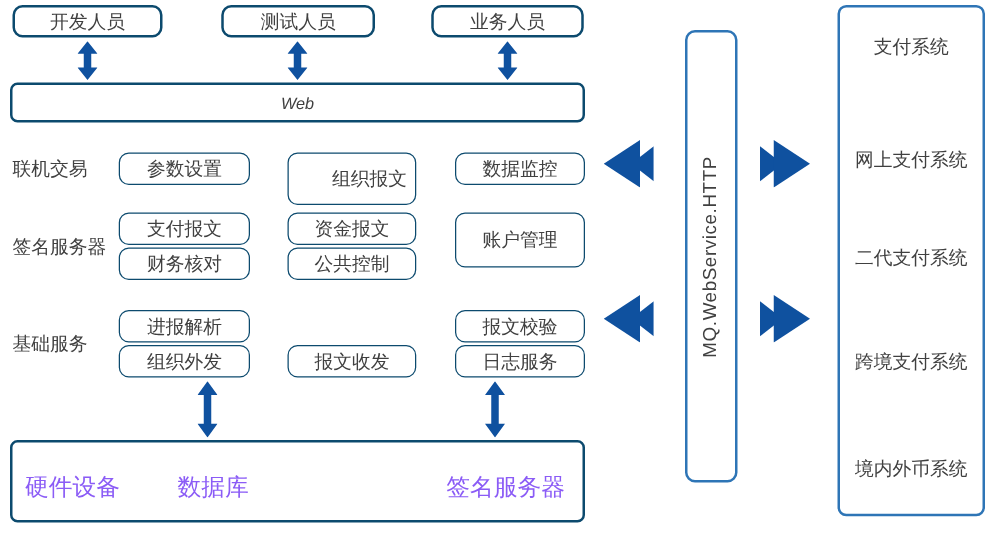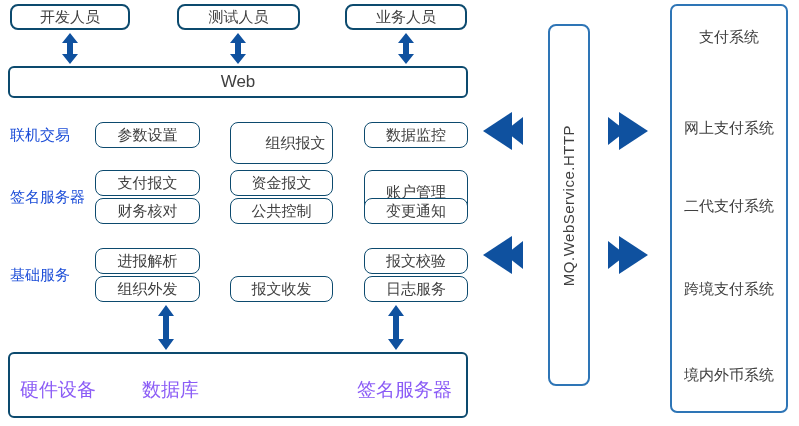--- a/index.html
+++ b/index.html
@@ -8,21 +8,21 @@
   .stage { position:relative; width:799px; height:426px; background:#fff; overflow:hidden; }
   .box {
     position:absolute; background:#fff;
     border:2px solid #0c4a6e; border-radius:8px;
     display:flex; align-items:center; justify-content:center;
     font-size:15px; color:#404040;
   }
   .box.small { border-width:1.5px; }
   .lbl {
     position:absolute; display:flex; align-items:center;
-    font-size:15px; color:#1d4ed8; white-space:nowrap;
+    font-size:15px; color:#404040; white-space:nowrap;
   }
   .ico { position:absolute; display:block; }
   .bus {
     position:absolute; left:548px; top:24px; width:42px; height:362px;
     background:#fff; border:2px solid #2e75b6; border-radius:8px;
     display:flex; align-items:center; justify-content:center;
   }
   .bus span {
     transform:rotate(-90deg); white-space:nowrap;
     font-size:15px; letter-spacing:0.5px; color:#404040;
@@ -47,36 +47,35 @@
   <svg class="ico" style="left:62px; top:33px;" width="16" height="31" viewBox="0 0 16 31">
     <polygon points="8,0 16,10 11,10 11,21 16,21 8,31 0,21 5,21 5,10 0,10" fill="#0f519f"></polygon>
   </svg>
   <svg class="ico" style="left:230px; top:33px;" width="16" height="31" viewBox="0 0 16 31">
     <polygon points="8,0 16,10 11,10 11,21 16,21 8,31 0,21 5,21 5,10 0,10" fill="#0f519f"></polygon>
   </svg>
   <svg class="ico" style="left:398px; top:33px;" width="16" height="31" viewBox="0 0 16 31">
     <polygon points="8,0 16,10 11,10 11,21 16,21 8,31 0,21 5,21 5,10 0,10" fill="#0f519f"></polygon>
   </svg>
 
-  <div class="box" style="left:8px; top:66px; width:460px; height:32px; font-size:17px; border-radius:6px;">Web</div>
+  <div class="box" style="left:8px; top:66px; width:460px; height:32px; font-size:13px; border-radius:6px;font-style:italic;">Web</div>
 
   <div class="lbl" style="left:10px; top:122px; height:26px;">联机交易</div>
   <div class="lbl" style="left:10px; top:170px; height:54px;">签名服务器</div>
   <div class="lbl" style="left:10px; top:248px; height:54px;">基础服务</div>
 
   <div class="box small" style="left:95px;  top:122px; width:105px; height:26px;">参数设置</div>
   <div class="box small" style="left:230px; top:122px; width:103px; height:42px;padding-left:28px;">组织报文</div>
   <div class="box small" style="left:364px; top:122px; width:104px; height:26px;">数据监控</div>
 
   <div class="box small" style="left:95px;  top:170px; width:105px; height:26px;">支付报文</div>
   <div class="box small" style="left:230px; top:170px; width:103px; height:26px;">资金报文</div>
   <div class="box small" style="left:364px; top:170px; width:104px; height:44px;">账户管理</div>
   <div class="box small" style="left:95px;  top:198px; width:105px; height:26px;">财务核对</div>
   <div class="box small" style="left:230px; top:198px; width:103px; height:26px;">公共控制</div>
-  <div class="box small" style="left:364px; top:198px; width:104px; height:26px;">变更通知</div>
 
   <div class="box small" style="left:95px;  top:248px; width:105px; height:26px;">进报解析</div>
   <div class="box small" style="left:364px; top:248px; width:104px; height:26px;">报文校验</div>
   <div class="box small" style="left:95px;  top:276px; width:105px; height:26px;">组织外发</div>
   <div class="box small" style="left:230px; top:276px; width:103px; height:26px;">报文收发</div>
   <div class="box small" style="left:364px; top:276px; width:104px; height:26px;">日志服务</div>
 
   <svg class="ico" style="left:158px; top:305px;" width="16" height="45" viewBox="0 0 16 45">
     <polygon points="8,0 16,11 11,11 11,34 16,34 8,45 0,34 5,34 5,11 0,11" fill="#0f519f"></polygon>
   </svg>

